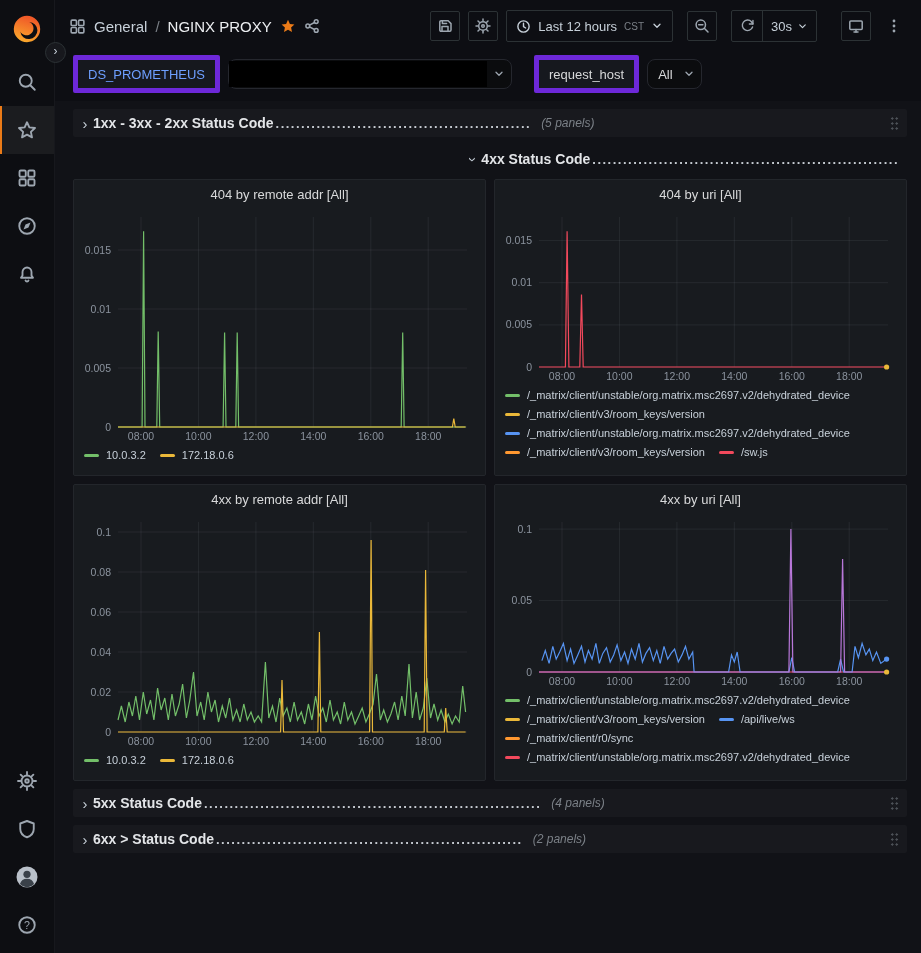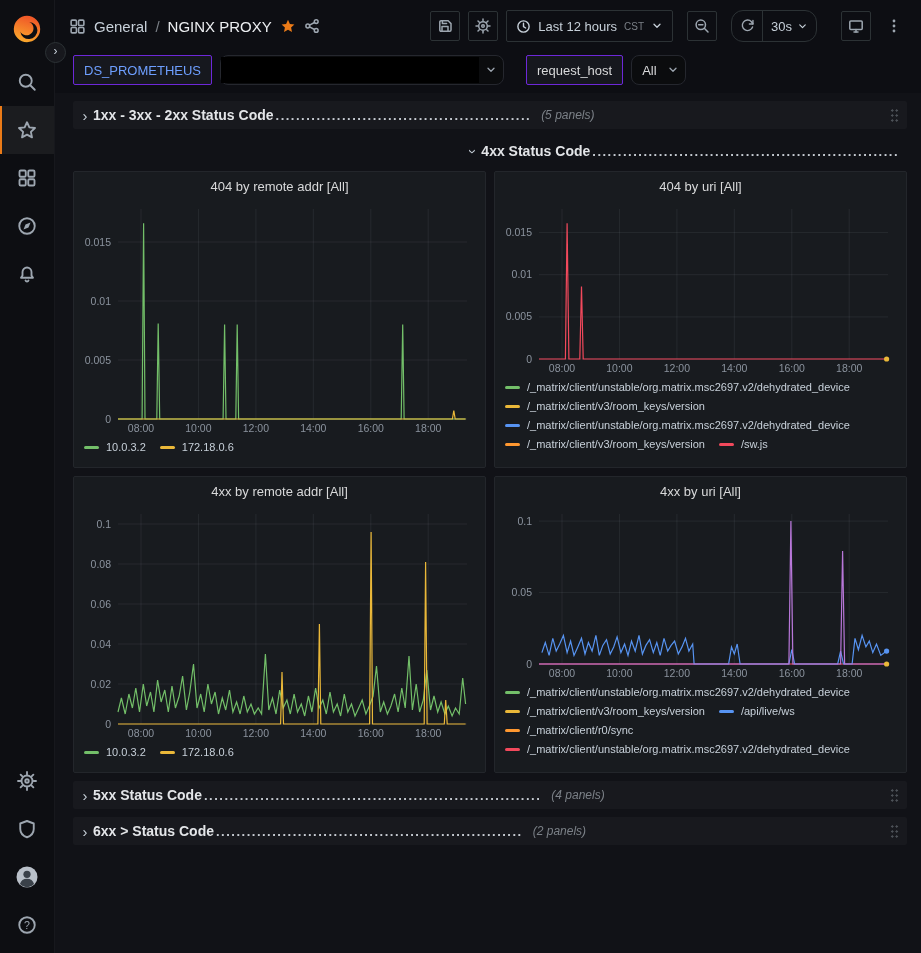--- a/index.html
+++ b/index.html
@@ -22,26 +22,26 @@
   .crumb .section{color:#c7d0d9;}
   .crumb .sep{color:#7b8087;}
   .crumb .title{color:#eceef1;font-weight:500;}
   .icon-btn{width:30px;height:30px;display:flex;align-items:center;justify-content:center;color:#9da6b0;
     border:1px solid #2c3235;border-radius:2px;background:transparent;cursor:pointer;flex-shrink:0;}
   .icon-btn.borderless{border-color:transparent;}
   .top-actions{margin-left:auto;display:flex;align-items:center;gap:8px;}
   .timepicker{height:30px;border:1px solid #2c3235;border-radius:2px;display:flex;align-items:center;gap:7px;
     padding:0 9px;color:#c7d0d9;font-size:13px;cursor:pointer;margin-right:6px;}
   .timepicker .tz{color:#7b8087;font-size:10px;}
-  .refresh-group{display:flex;align-items:stretch;border:1px solid #2c3235;border-radius:12px;height:30px;margin-left:6px;margin-right:16px;}
+  .refresh-group{display:flex;align-items:stretch;border:1px solid #2c3235;border-radius:2px;height:30px;margin-left:6px;margin-right:16px;}
   .refresh-group .icon-btn{border:none;height:28px;}
   .refresh-group .interval{display:flex;align-items:center;gap:5px;padding:0 8px;font-size:13px;color:#c7d0d9;border-left:1px solid #2c3235;cursor:pointer;}
   
   .subnav{background:#0d0e13;display:flex;align-items:center;gap:8px;padding:3px 14px 8px 18px;flex-shrink:0;}
-  .var-label{height:28px;display:flex;align-items:center;padding:0 10px;border:1px solid #6d28d9;border-radius:2px;
+  .var-label{height:28px;display:flex;align-items:center;padding:0 10px;border:5px solid #6d28d9;border-radius:2px;
     background:#16181e;font-size:13px;}
   .var-label.blue{color:var(--link,#6e9fff);}
   .var-value{height:28px;display:flex;align-items:center;border:1px solid #25272e;border-radius:8px;background:#0b0c0e;cursor:pointer;text-align:center;}
   .var-value .redacted{width:258px;height:26px;background:#000;}
   .var-value .caret{padding:0 6px;color:#9da6b0;display:flex;align-items:center;}
   .var-value .val{padding:0 4px 0 10px;font-size:13px;color:#d8d9da;}
   .gap12{width:6px;}
   
   .dash{flex:1;overflow:hidden;padding:8px 14px 0 18px;background:#111217;}
   .row-header{height:28px;display:flex;align-items:center;padding:0 8px 0 4px;margin-bottom:8px;cursor:pointer;border-radius:2px;justify-content:flex-end;}

